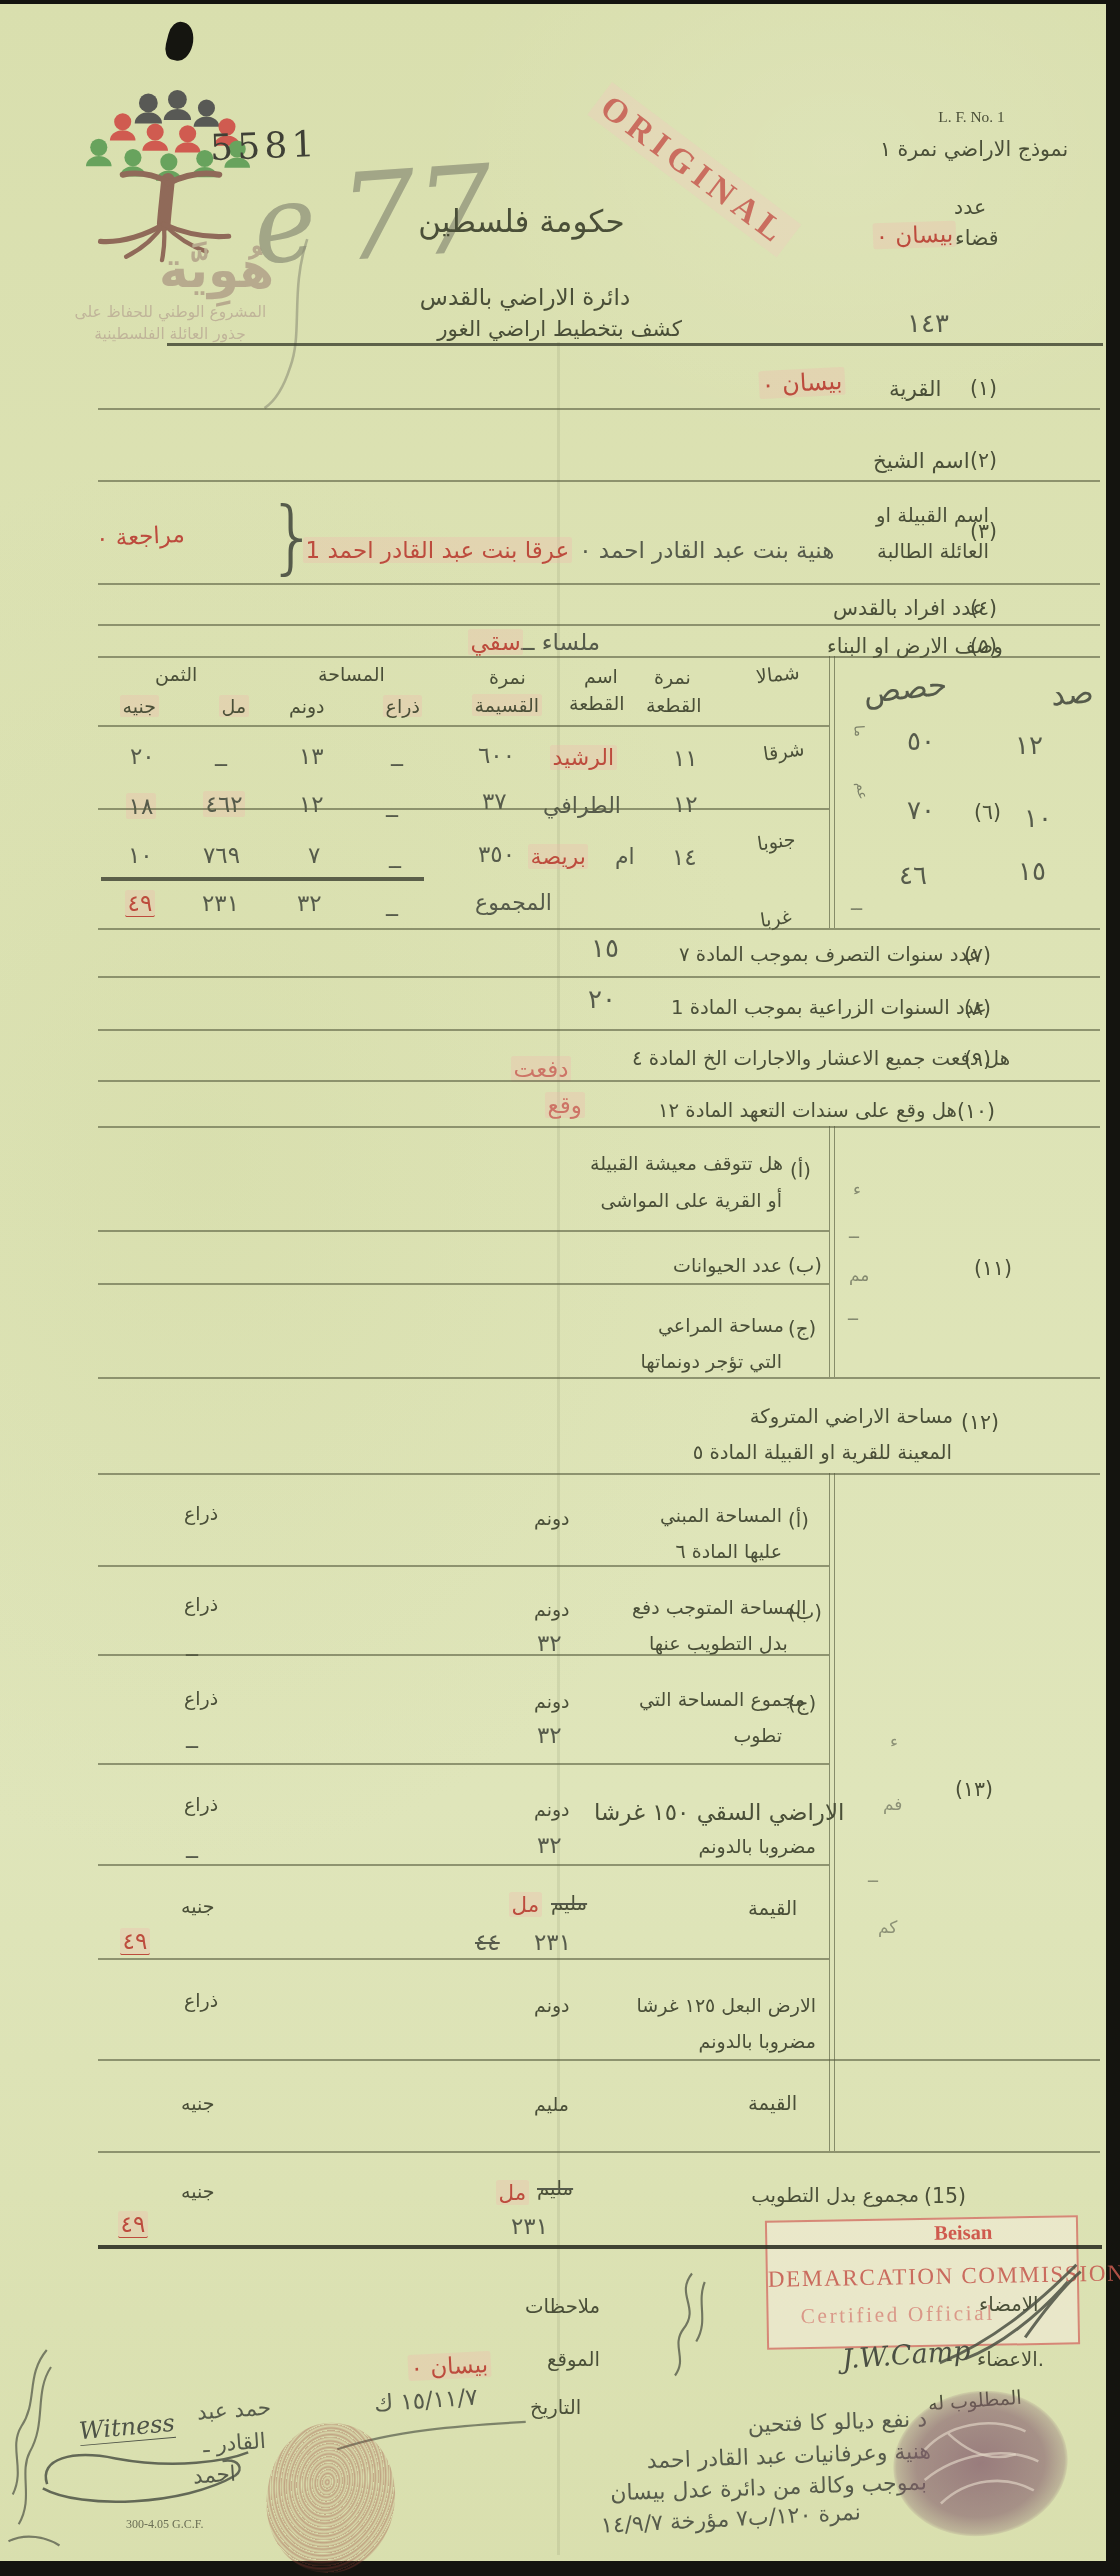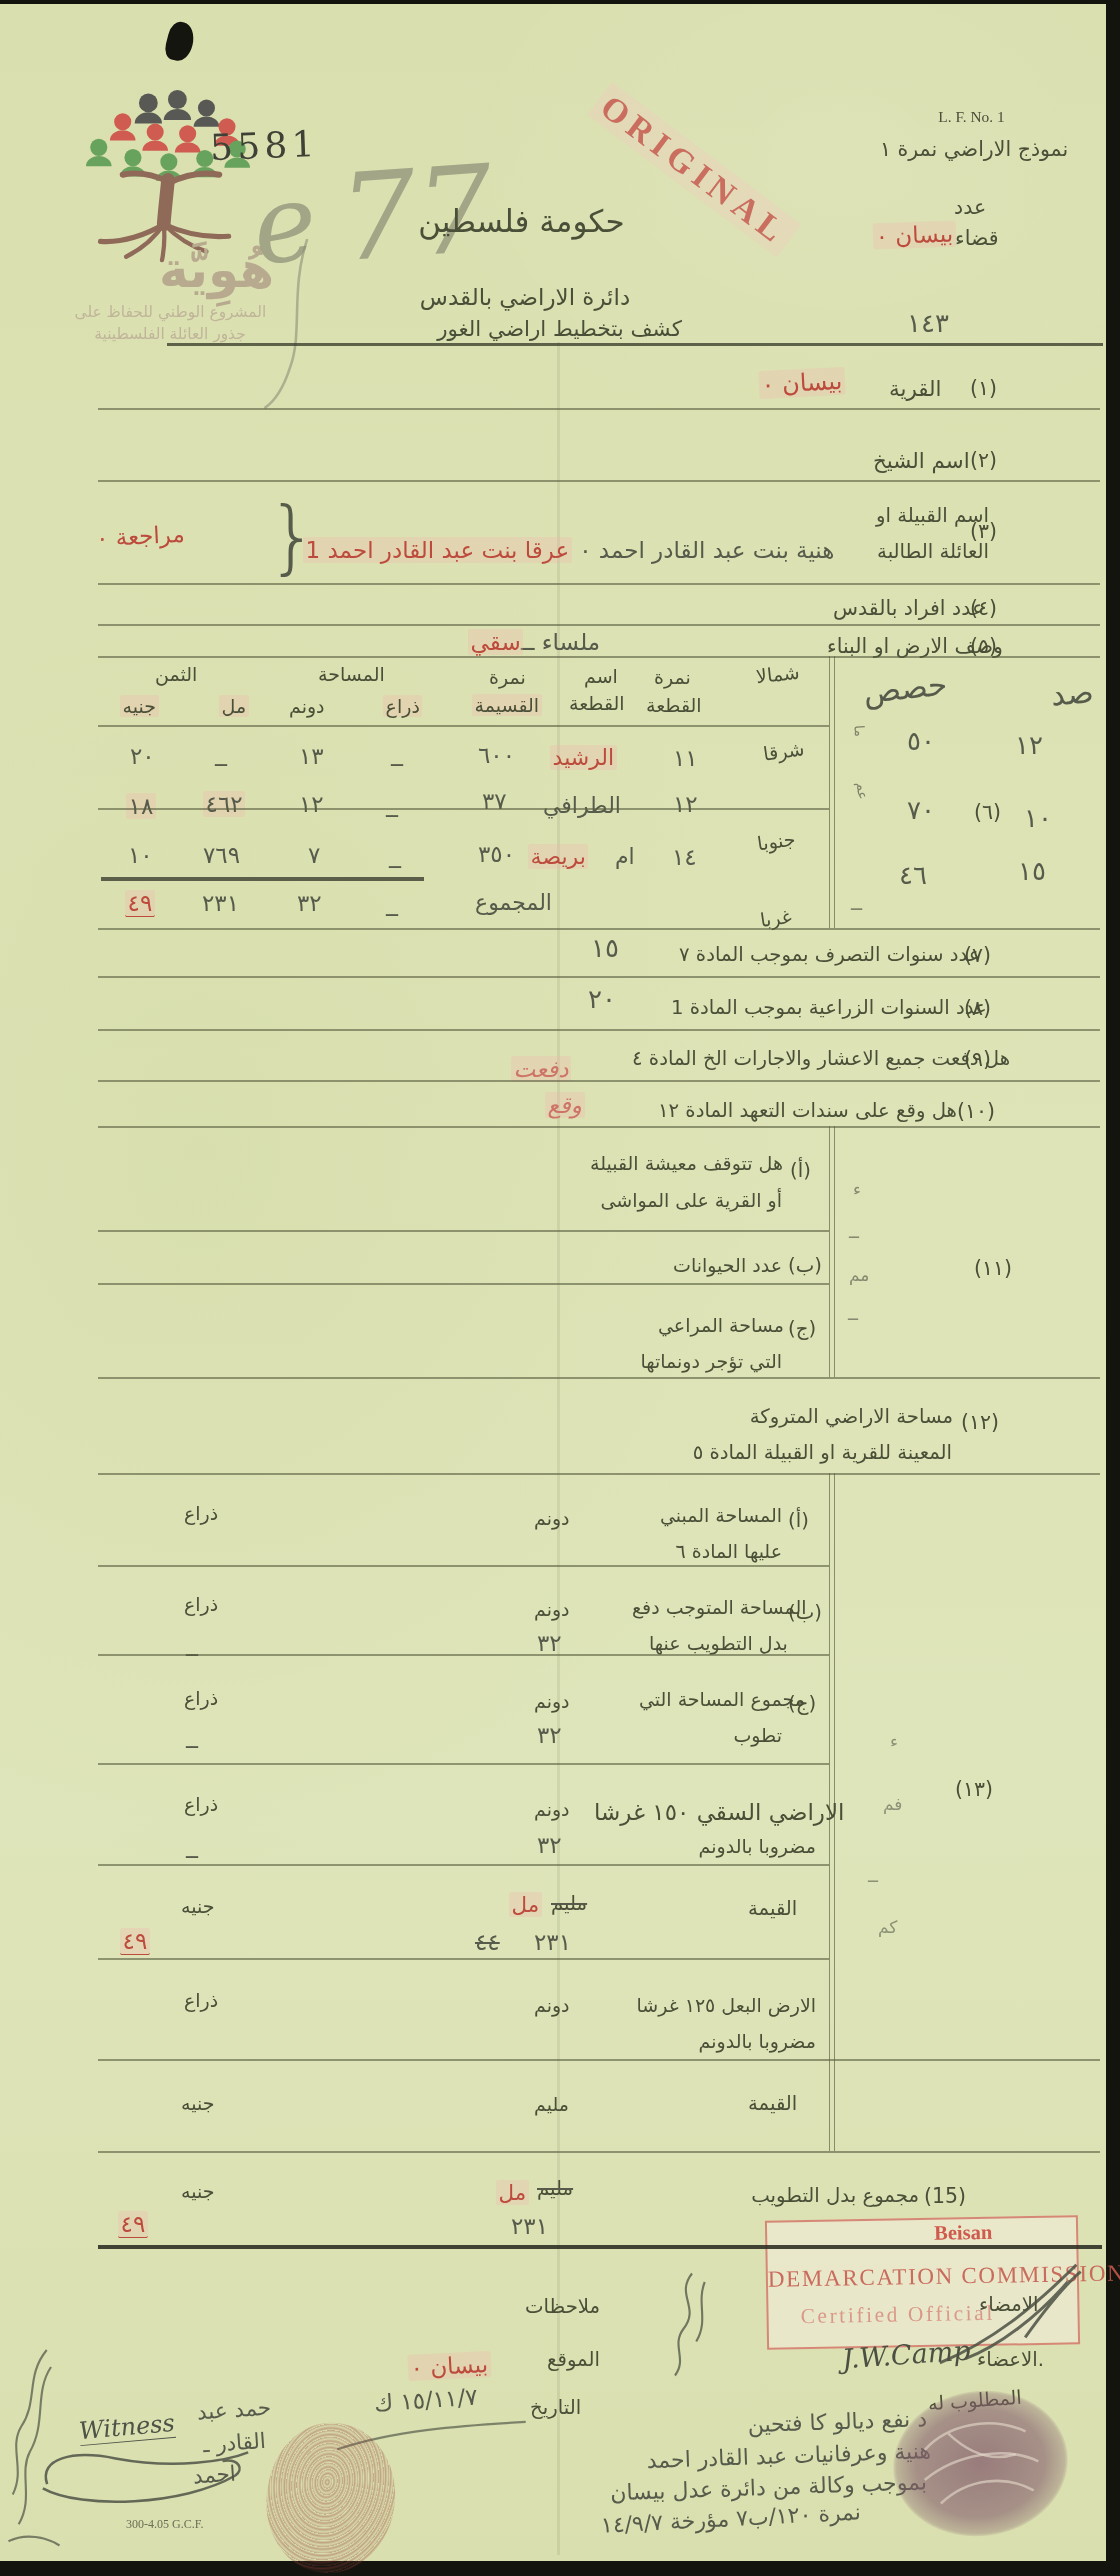--- a/index.html
+++ b/index.html
@@ -6,21 +6,21 @@
   .page{position:relative;width:1120px;height:2576px;margin:0 auto;overflow:hidden;
     font-family:"DejaVu Sans",sans-serif;
     background:
       radial-gradient(ellipse 598px 427px at 75% 6%, rgba(255,255,255,.10), rgba(255,255,255,0) 70%),
       radial-gradient(ellipse 769px 940px at 18% 45%, rgba(205,212,155,.30), rgba(205,212,155,0) 75%),
       linear-gradient(#d9dfae, #dde3b5 35%, #dfe5ba 70%, #d9dfae);}
   .abs{position:absolute;white-space:nowrap;}
   .p{color:#4a4f38;}
   .hw{color:#565b4b;}
   .red{color:#bd4b3d;}
-  .redl{color:#cd7466;font-style:italic;}
+  .redl{color:#cd7466;}
   .rt{background:rgba(243,183,172,.30);border-radius:2.6px;padding:0 2.6px;}
   .c{text-align:center;}
   .rulel{position:absolute;height:1.7px;background:rgba(88,93,64,.60);}
   .ruleth{position:absolute;height:3.4px;background:rgba(58,62,44,.78);}
   .ruledark{position:absolute;height:4.3px;background:rgba(42,44,33,.88);}
   .vline{position:absolute;width:4.3px;border-left:1.7px solid rgba(88,93,64,.65);border-right:1.7px solid rgba(88,93,64,.65);}
   .strike{text-decoration:line-through;text-decoration-thickness:1.7px;text-decoration-color:#565b4b;}
   .serif{font-family:"DejaVu Serif",serif;}
   .lserif{font-family:"Liberation Serif",serif;}
   .edge{position:absolute;background:#14140f;}

